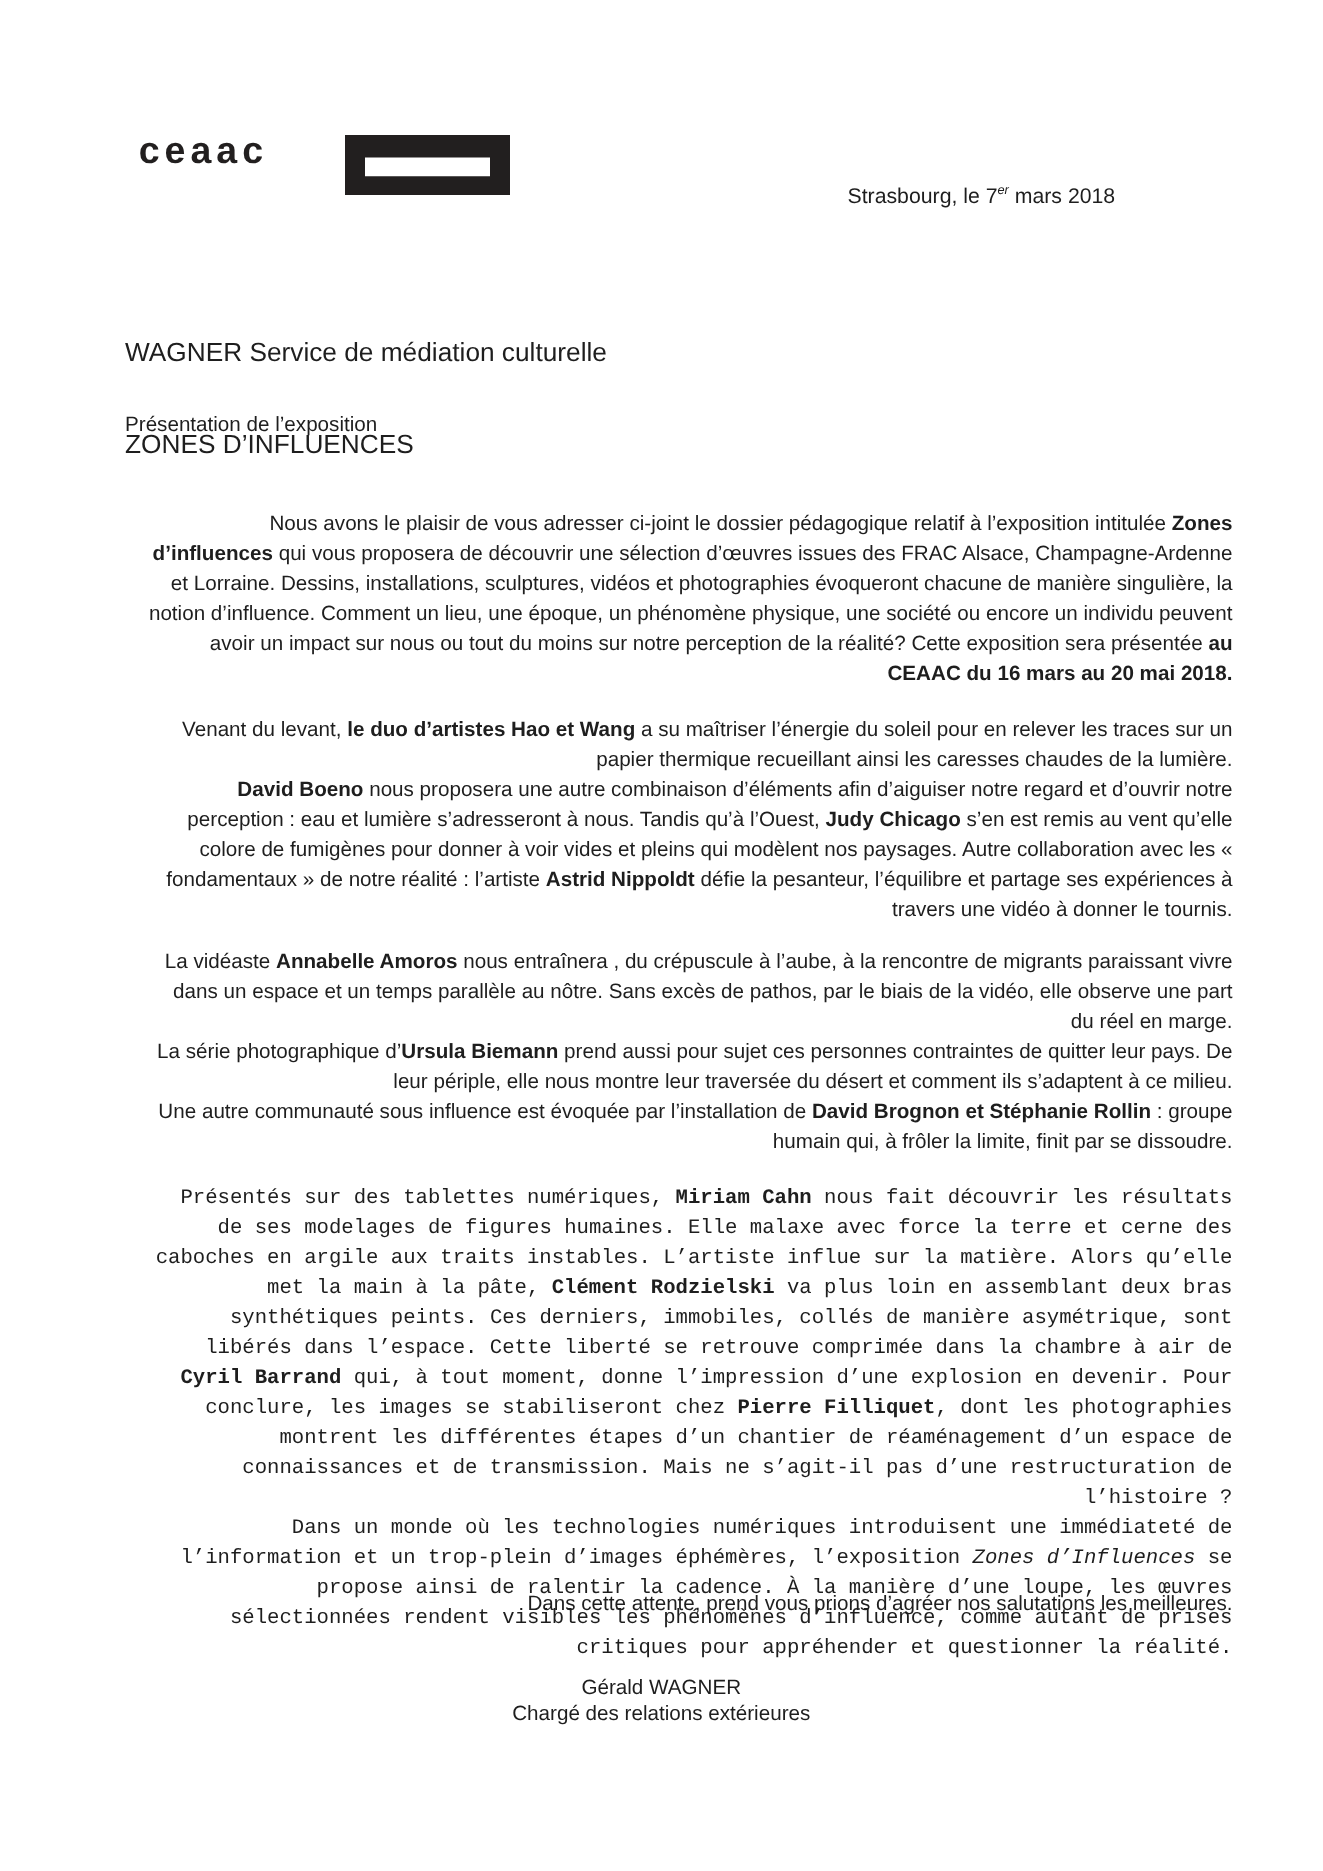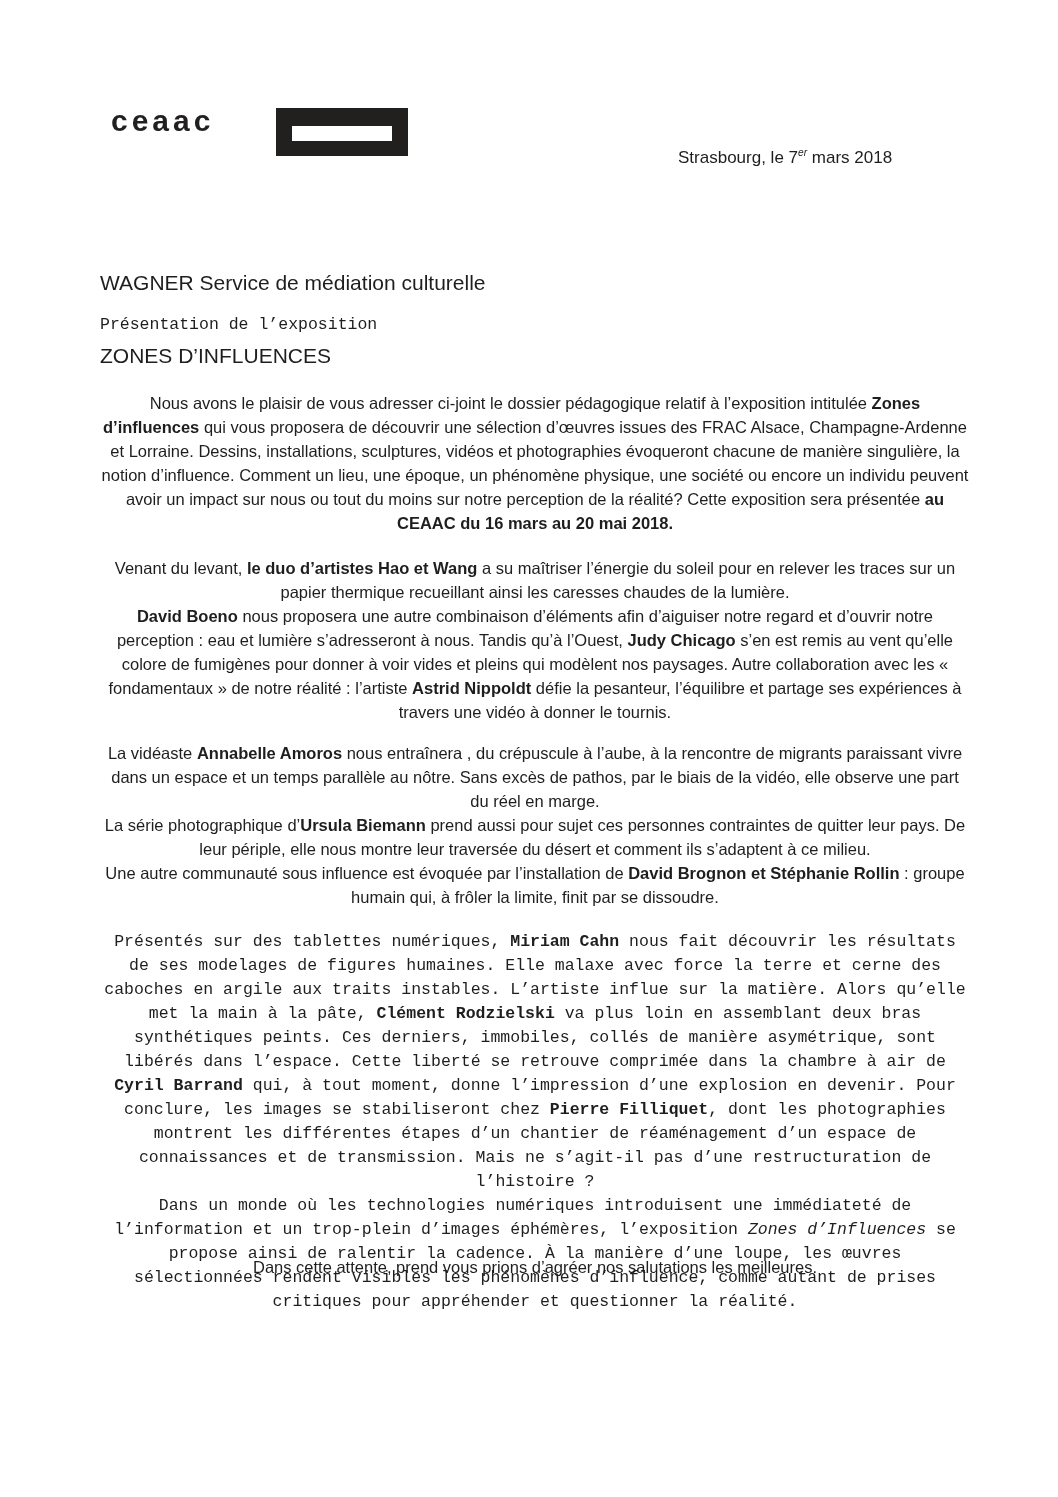--- a/index.html
+++ b/index.html
@@ -39,37 +39,36 @@
     white-space: nowrap;
   }
   .dateline sup { font-size: 0.60em; font-style: italic; }
   .service-title {
     position: absolute;
     left: 100px; top: 271px;
     font-size: 21px;
   }
   .presentation-label {
     position: absolute;
-    left: 100px; top: 315px;
+    left: 100px; top: 331px;
     font-size: 16.5px;
-    font-family: Liberation Mono, monospace;
   }
   .exhibition-title {
     position: absolute;
     left: 100px; top: 344px;
     font-size: 21px;
   }
   .para {
     position: absolute;
     left: 100px;
     width: 870px;
-    margin: 0;
+    margin: 16px;
     font-size: 16.5px;
     line-height: 24px;
-    text-align: center;
+    text-align: right;
   }
   .para b { font-weight: 700; }
   .para i { font-style: italic; }
   .p1 { top: 391px; }
   .p2 { top: 556px; }
   .p3 { top: 741px; }
   .p4 { top: 930px; font-family: Liberation Mono, monospace; }
   .p5 { top: 1234px; line-height: 22px; }
   .signature {
     position: absolute;
@@ -102,14 +101,18 @@
   <p class="para p1"><span>Nous avons le plaisir de vous adresser ci-joint le dossier pédagogique relatif à l’exposition intitulée </span><b>Zones d’influences</b><span> qui vous proposera de découvrir une sélection d’œuvres issues des FRAC Alsace, Champagne-Ardenne et Lorraine. Dessins, installations, sculptures, vidéos et photographies évoqueront chacune de manière singulière, la notion d’influence. Comment un lieu, une époque, un phénomène physique, une société ou encore un individu peuvent avoir un impact sur nous ou tout du moins sur notre perception de la réalité? Cette exposition sera présentée </span><b>au CEAAC du 16 mars au 20 mai 2018.</b></p>
 
   <p class="para p2"><span>Venant du levant, </span><b>le duo d’artistes Hao et Wang</b><span> a su maîtriser l’énergie du soleil pour en relever les traces sur un papier thermique recueillant ainsi les caresses chaudes de la lumière.</span><br><b>David Boeno</b><span> nous proposera une autre combinaison d’éléments afin d’aiguiser notre regard et d’ouvrir notre perception : eau et lumière s’adresseront à nous. Tandis qu’à l’Ouest, </span><b>Judy Chicago</b><span> s’en est remis au vent qu’elle colore de fumigènes pour donner à voir vides et pleins qui modèlent nos paysages. Autre collaboration avec les « fondamentaux » de notre réalité : l’artiste </span><b>Astrid Nippoldt</b><span> défie la pesanteur, l’équilibre et partage ses expériences à travers une vidéo à donner le tournis.</span></p>
 
   <p class="para p3"><span>La vidéaste </span><b>Annabelle Amoros</b><span> nous entraînera , du crépuscule à l’aube, à la rencontre de migrants paraissant vivre dans un espace et un temps parallèle au nôtre. Sans excès de pathos, par le biais de la vidéo, elle observe une part du réel en marge.</span><br><span>La série photographique d’</span><b>Ursula Biemann</b><span> prend aussi pour sujet ces personnes contraintes de quitter leur pays. De leur périple, elle nous montre leur traversée du désert et comment ils s’adaptent à ce milieu.</span><br><span>Une autre communauté sous influence est évoquée par l’installation de </span><b>David Brognon et Stéphanie Rollin</b><span> : groupe humain qui, à frôler la limite, finit par se dissoudre.</span></p>
 
   <p class="para p4"><span>Présentés sur des tablettes numériques, </span><b>Miriam Cahn</b><span> nous fait découvrir les résultats de ses modelages de figures humaines. Elle malaxe avec force la terre et cerne des caboches en argile aux traits instables. L’artiste influe sur la matière. Alors qu’elle met la main à la pâte, </span><b>Clément Rodzielski</b><span> va plus loin en assemblant deux bras synthétiques peints. Ces derniers, immobiles, collés de manière asymétrique, sont libérés dans l’espace. Cette liberté se retrouve comprimée dans la chambre à air de </span><b>Cyril Barrand</b><span> qui, à tout moment, donne l’impression d’une explosion en devenir. Pour conclure, les images se stabiliseront chez </span><b>Pierre Filliquet</b><span>, dont les photographies montrent les différentes étapes d’un chantier de réaménagement d’un espace de connaissances et de transmission. Mais ne s’agit-il pas d’une restructuration de l’histoire ?</span><br><span>Dans un monde où les technologies numériques introduisent une immédiateté de l’information et un trop-plein d’images éphémères, l’exposition </span><i>Zones d’Influences</i><span> se propose ainsi de ralentir la cadence. À la manière d’une loupe, les œuvres sélectionnées rendent visibles les phénomènes d’influence, comme autant de prises critiques pour appréhender et questionner la réalité.</span></p>
 
   <p class="para p5"><br><span>Dans cette attente, prend vous prions d’agréer nos salutations les meilleures.</span></p>
 
+  <div class="signature">
+    <div>Gérald WAGNER</div>
+    <div>Chargé des relations extérieures</div>
+  </div>
 
 </div>
 
 </body></html>

